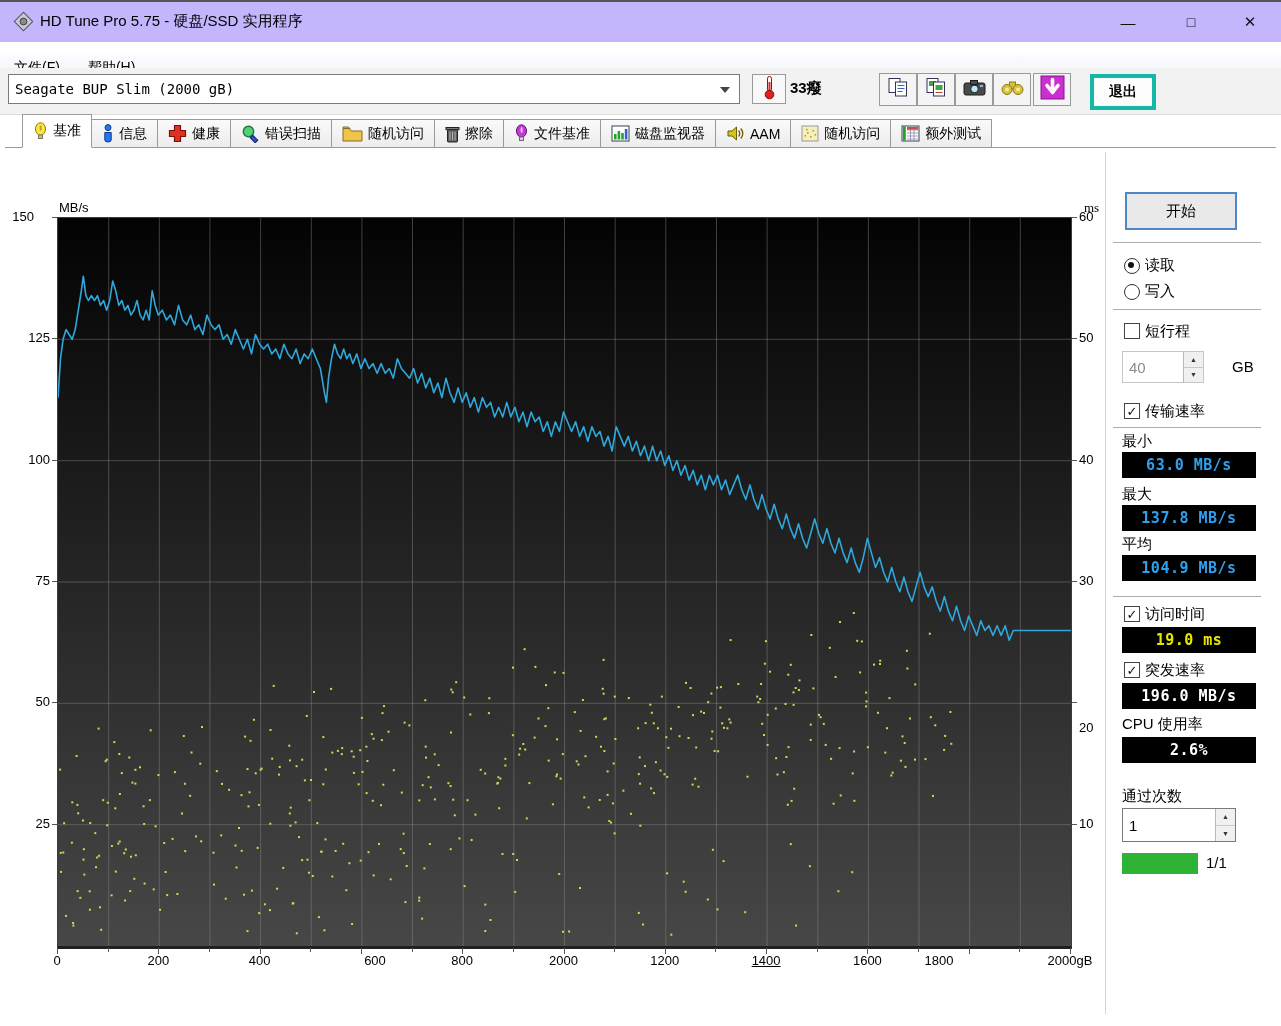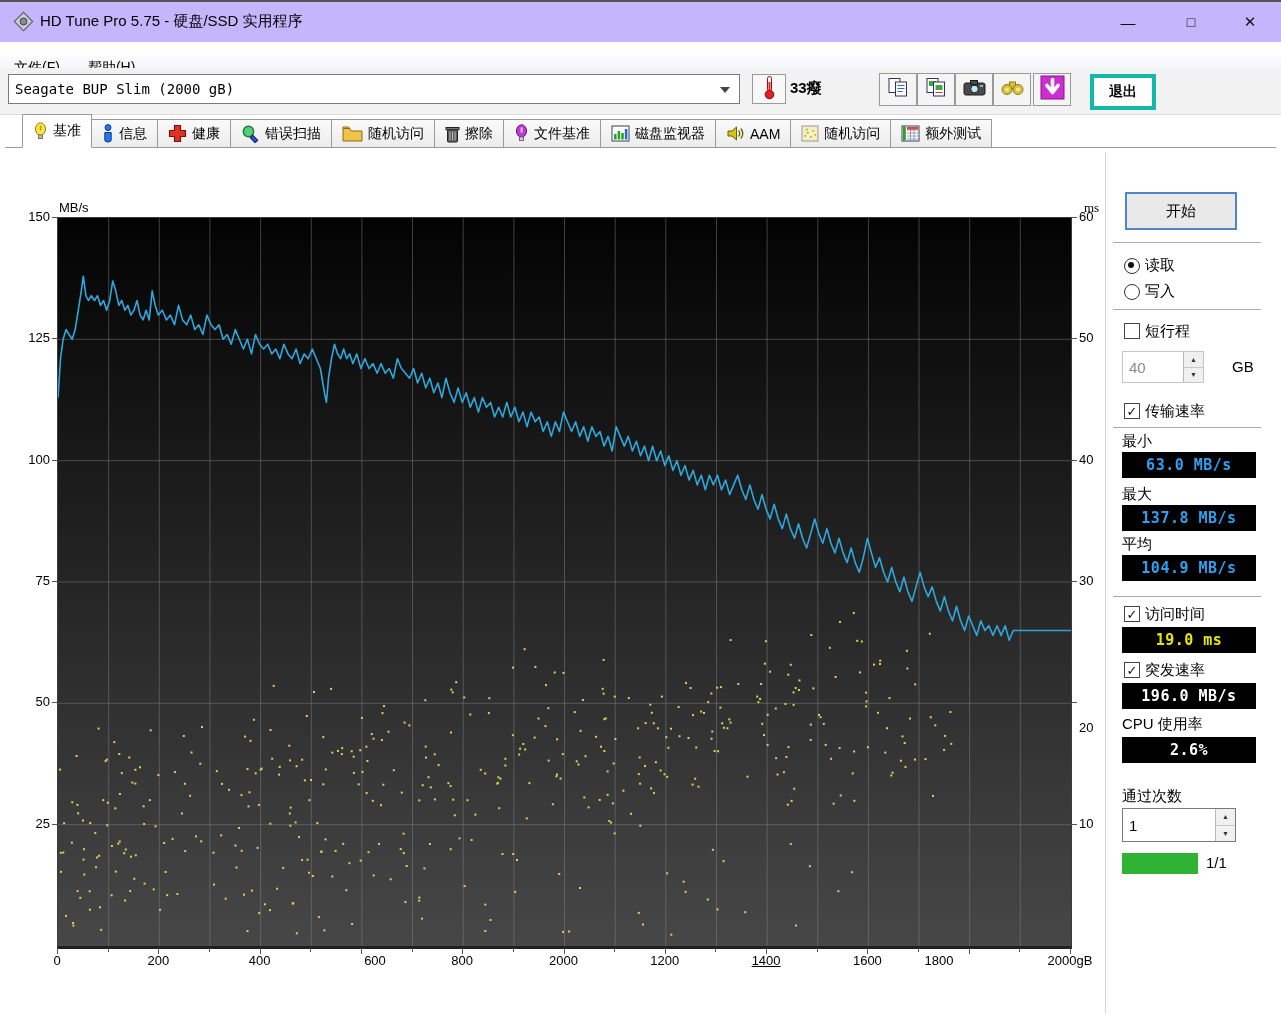--- a/index.html
+++ b/index.html
@@ -750,21 +750,21 @@
           <rect x="56.3" y="589.3" width="2" height="2"></rect>
           <rect x="456.2" y="672.9" width="2" height="2"></rect>
           <rect x="596.9" y="543.2" width="2" height="2"></rect>
         </g>
         <polyline points="0.0,179.6 2.5,140.7 5.1,121.3 8.1,111.6 11.1,116.5 14.2,121.3 17.2,111.6 20.3,92.2 23.3,72.8 25.3,58.2 27.9,77.7 30.4,82.5 33.4,77.7 36.5,82.5 39.5,77.7 42.5,87.4 45.6,82.5 48.6,92.2 51.7,82.5 54.7,63.1 57.7,72.8 60.8,87.4 63.8,82.5 66.9,92.2 69.9,87.4 72.9,97.1 76.0,92.2 79.0,82.5 82.1,97.1 85.1,101.9 88.1,92.2 91.2,101.9 94.2,72.8 97.2,87.4 100.3,97.1 104.3,92.2 108.4,101.9 112.4,97.1 116.5,106.8 120.5,87.4 124.6,101.9 128.7,106.8 132.7,97.1 136.8,111.6 140.8,106.8 144.9,116.5 148.9,97.1 153.0,106.8 157.0,111.6 161.1,106.8 165.1,121.3 169.2,116.5 173.2,126.2 177.3,111.6 181.3,121.3 185.4,131.0 189.4,121.3 193.5,135.9 197.5,116.5 201.6,126.2 205.6,131.0 209.7,126.2 213.7,135.9 217.8,131.0 221.8,140.7 225.9,126.2 230.0,135.9 234.0,140.7 238.1,131.0 242.1,145.6 246.2,135.9 250.2,140.7 254.3,131.0 258.3,140.7 262.4,150.5 266.4,174.7 268.4,184.4 270.5,160.2 273.5,140.7 276.5,126.2 279.6,135.9 282.6,140.7 285.7,131.0 288.7,140.7 291.7,135.9 294.8,145.6 298.8,135.9 302.9,150.5 306.9,140.7 311.0,150.5 315.0,145.6 319.1,155.3 323.1,145.6 327.2,155.3 331.3,150.5 335.3,160.2 339.4,140.7 343.4,150.5 347.5,155.3 351.5,160.2 355.6,150.5 359.6,165.0 363.7,155.3 367.7,169.9 371.8,160.2 375.8,174.7 379.9,165.0 383.9,179.6 388.0,160.2 392.0,174.7 396.1,184.4 400.1,169.9 404.2,184.4 408.2,174.7 412.3,189.3 416.3,179.6 420.4,194.1 424.4,179.6 428.5,189.3 432.6,184.4 436.6,199.0 440.7,189.3 444.7,199.0 448.8,184.4 452.8,199.0 456.9,189.3 460.9,203.8 465.0,194.1 469.0,208.7 473.1,194.1 477.1,203.8 481.2,199.0 485.2,213.5 489.3,203.8 493.3,218.4 497.4,203.8 501.4,213.5 505.5,194.1 509.5,203.8 513.6,213.5 517.6,203.8 521.7,218.4 525.7,208.7 529.8,223.3 533.9,208.7 537.9,218.4 542.0,213.5 546.0,228.1 550.1,218.4 554.1,233.0 558.2,208.7 562.2,218.4 566.3,228.1 570.3,218.4 574.4,233.0 578.4,223.3 582.5,237.8 586.5,228.1 590.6,242.7 594.6,228.1 598.7,242.7 602.7,233.0 606.8,247.5 610.8,237.8 614.9,252.4 618.9,242.7 623.0,257.2 627.0,247.5 631.1,262.1 635.2,252.4 639.2,266.9 643.3,257.2 647.3,271.8 651.4,257.2 655.4,266.9 659.5,257.2 663.5,271.8 667.6,262.1 671.6,276.6 675.7,266.9 679.7,257.2 683.8,271.8 687.8,281.5 691.9,266.9 695.9,281.5 700.0,291.2 704.0,276.6 708.1,291.2 712.1,300.9 716.2,286.3 720.2,300.9 724.3,310.6 728.3,296.1 732.4,310.6 736.5,320.3 740.5,305.8 744.6,320.3 748.6,330.0 752.7,315.5 756.7,300.9 760.8,315.5 764.8,325.2 768.9,310.6 772.9,325.2 777.0,334.9 781.0,320.3 785.1,334.9 789.1,344.6 793.2,330.0 797.2,344.6 801.3,354.3 805.3,339.7 809.4,320.3 813.4,334.9 817.5,349.4 821.5,339.7 825.6,354.3 829.6,364.0 833.7,349.4 837.8,364.0 841.8,373.7 845.9,359.1 849.9,373.7 854.0,383.4 858.0,368.9 862.1,354.3 866.1,368.9 870.2,378.6 874.2,368.9 878.3,383.4 882.3,393.1 886.4,378.6 890.4,393.1 894.5,402.8 898.5,388.3 902.6,402.8 906.6,412.5 910.7,398.0 914.7,407.7 918.8,417.4 922.8,402.8 926.9,412.5 930.9,407.7 935.0,417.4 939.1,407.7 943.1,417.4 947.2,407.7 951.2,422.2 955.3,412.5 962.3,412.5 975.0,412.5 987.7,412.5 1000.3,412.5 1013.0,412.5" fill="none" stroke="#2ea8dc" stroke-width="1.6" stroke-linejoin="round"></polyline>
       </svg>
     </div>
   <div id="axes">
       <div class="ax" style="left: 59px; top: 198px;">MB/s</div>
       <div class="ax" style="left: 1084px; top: 198px; font-family: Liberation Serif, serif;">ms</div>
-      <div class="ax ax-left" style="left: 16px; top: 207px;">150</div>
+      <div class="ax ax-left" style="left: 0; top: 207px;">150</div>
       <div class="tickmark" style="left: 52px; top: 215px; width: 5px; height: 1px;"></div>
       <div class="ax ax-left" style="left: 16px; top: 328.333px;">125</div>
       <div class="tickmark" style="left: 52px; top: 336.333px; width: 5px; height: 1px;"></div>
       <div class="ax ax-left" style="left: 16px; top: 449.667px;">100</div>
       <div class="tickmark" style="left: 52px; top: 457.667px; width: 5px; height: 1px;"></div>
       <div class="ax ax-left" style="left: 16px; top: 571px;">75</div>
       <div class="tickmark" style="left: 52px; top: 579px; width: 5px; height: 1px;"></div>
       <div class="ax ax-left" style="left: 16px; top: 692.333px;">50</div>
       <div class="tickmark" style="left: 52px; top: 700.333px; width: 5px; height: 1px;"></div>
       <div class="ax ax-left" style="left: 16px; top: 813.667px;">25</div>

